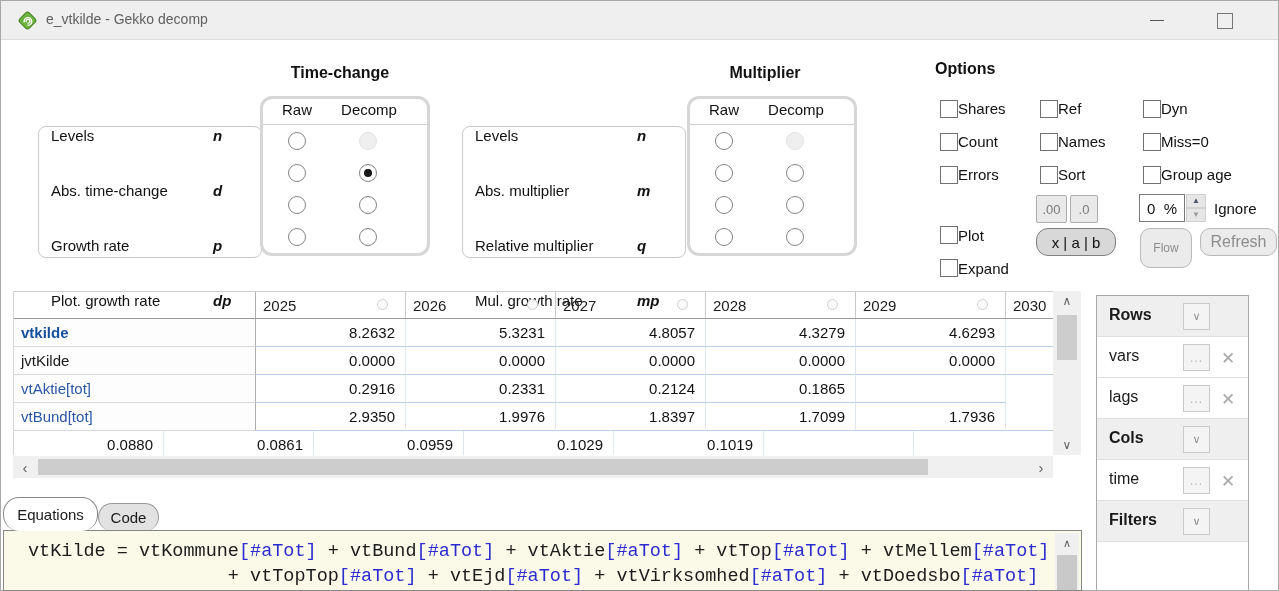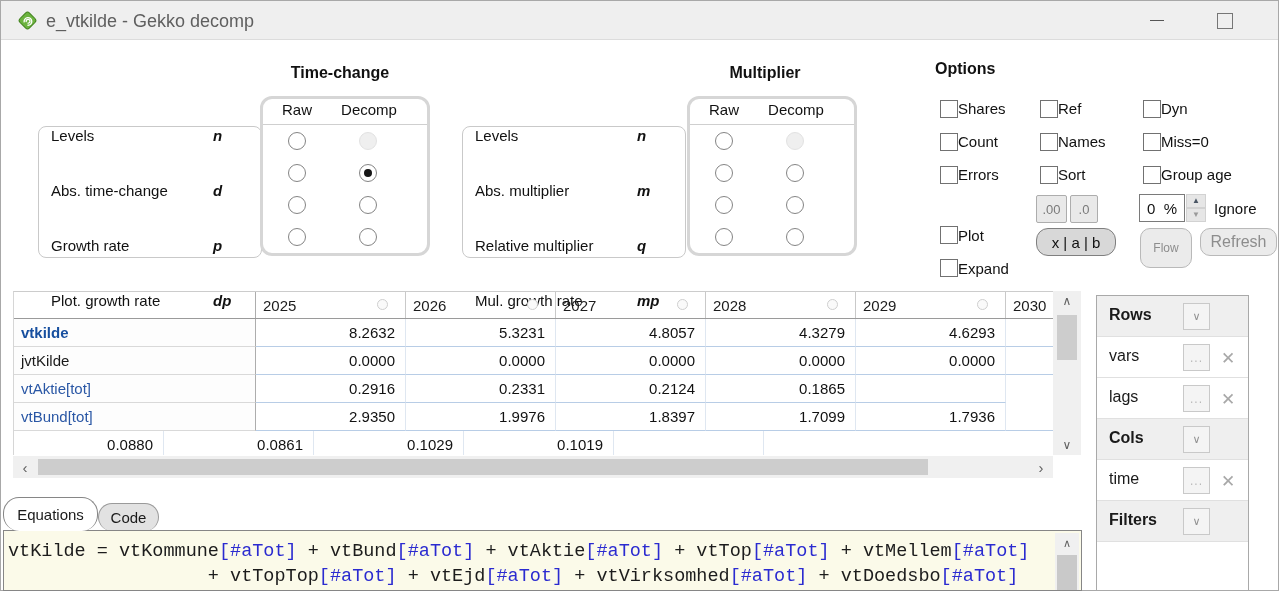--- a/index.html
+++ b/index.html
@@ -3,21 +3,21 @@
 <meta charset="utf-8">
 <style>
   * { margin:0; padding:0; box-sizing:border-box; }
   html,body { width:1279px; height:591px; overflow:hidden; }
   body { font-family:"Liberation Sans","DejaVu Sans",sans-serif; background:#fff; position:relative; }
   .app { position:absolute; inset:0; background:#fff; box-shadow: inset 0 0 0 1px #a8a8a8; }
 
   
   .titlebar { position:absolute; left:1px; top:1px; right:1px; height:39px; background:#efefef; border-bottom:1px solid #dcdcdc; }
   .app-icon { position:absolute; left:15px; top:8px; width:23px; height:23px; }
-  .title { position:absolute; left:45px; top:10px; font-size:18px; color:#5f5f5f; }
+  .title { position:absolute; left:45px; top:10px; font-size:14px; color:#5f5f5f; }
   .win-min { position:absolute; left:1142px; top:4px; width:28px; height:28px; color:#555; font-size:14px; display:flex; align-items:center; justify-content:center; cursor:default; }
   .win-max { position:absolute; left:1216px; top:12px; width:16px; height:16px; border:1.5px solid #767676; background:transparent; }
 
   
   .group-title { position:absolute; font-size:16px; font-weight:bold; color:#111; text-align:center; }
   .tc-title   { left:260px; top:64px; width:160px; }
   .mult-title { left:685px; top:64px; width:160px; }
   .opt-title  { left:935px; top:60px; width:120px; text-align:left; }
 
   
@@ -98,21 +98,21 @@
   .prow.hdr .plabel { font-weight:bold; }
   .pbtn { position:absolute; left:86px; top:7px; width:27px; height:27px; background:#f4f4f4; border:1px solid #c9c9c9; display:flex; align-items:center; justify-content:center; font-size:11px; color:#909090; }
   .pbtn.dots { color:#b8b8b8; font-size:12px; letter-spacing:1px; }
   .pclose { position:absolute; left:119px; top:9px; width:24px; height:24px; color:#a8a8a8; font-size:17px; display:flex; align-items:center; justify-content:center; }
 
   
   .tab { position:absolute; display:flex; align-items:center; justify-content:center; font-size:15px; color:#1a1a1a;border-radius:16px; }
   .tab-eq { left:3px; top:497px; width:95px; height:34px; background:#fff; border:1px solid #868686; border-bottom:none; z-index:3; }
   .tab-code { left:98px; top:503px; width:61px; height:28px; background:#e2e2e2; border:1px solid #9a9a9a; border-bottom:none; z-index:1; }
   .eq-panel { position:absolute; left:3px; top:530px; width:1079px; height:61px; background:#fbfae9; border:1px solid #868686; overflow:hidden; z-index:2; }
-  .eq-line { white-space:pre; font-family:"Liberation Mono","DejaVu Sans Mono",monospace; font-size:18.5px; line-height:25px; color:#1c1c1c; padding-left:4px; }
+  .eq-line { white-space:pre; font-family:"Liberation Mono","DejaVu Sans Mono",monospace; font-size:18.5px; line-height:25px; color:#1c1c1c; padding-left:24px; }
   .eq-line:first-of-type { padding-top:8px; }
   .eq-tok { color:#2b2bd0; }
   .eq-scroll { position:absolute; right:2px; top:2px; width:24px; height:57px; background:#f0f0f0; }
   .eq-scroll .sb-up { position:absolute; left:0; top:0; width:24px; height:20px; color:#606060; font-size:11px; display:flex; align-items:center; justify-content:center; }
   .eq-scroll .sb-thumb { position:absolute; left:2px; top:22px; width:20px; height:35px; background:#c9c9c9; }
 </style>
 </head>
 <body>
 
 <div class="app">
@@ -334,20 +334,21 @@
         <div class="tval">2.9350</div>
         <div class="tval">1.9976</div>
         <div class="tval">1.8397</div>
         <div class="tval">1.7099</div>
         <div class="tval">1.7936</div>
         <div class="tval"></div>
       </div>
       <div class="trow">
         <div class="tval">0.0880</div>
         <div class="tval">0.0861</div>
+        <div class="tval">0.0959</div>
         <div class="tval">0.1029</div>
         <div class="tval">0.1019</div>
         <div class="tval"></div>
       </div>
     </div>
   </div>
 
   <div class="vscroll">
     <span class="sb-btn sb-up">∧</span>
     <span class="sb-thumb"></span>

